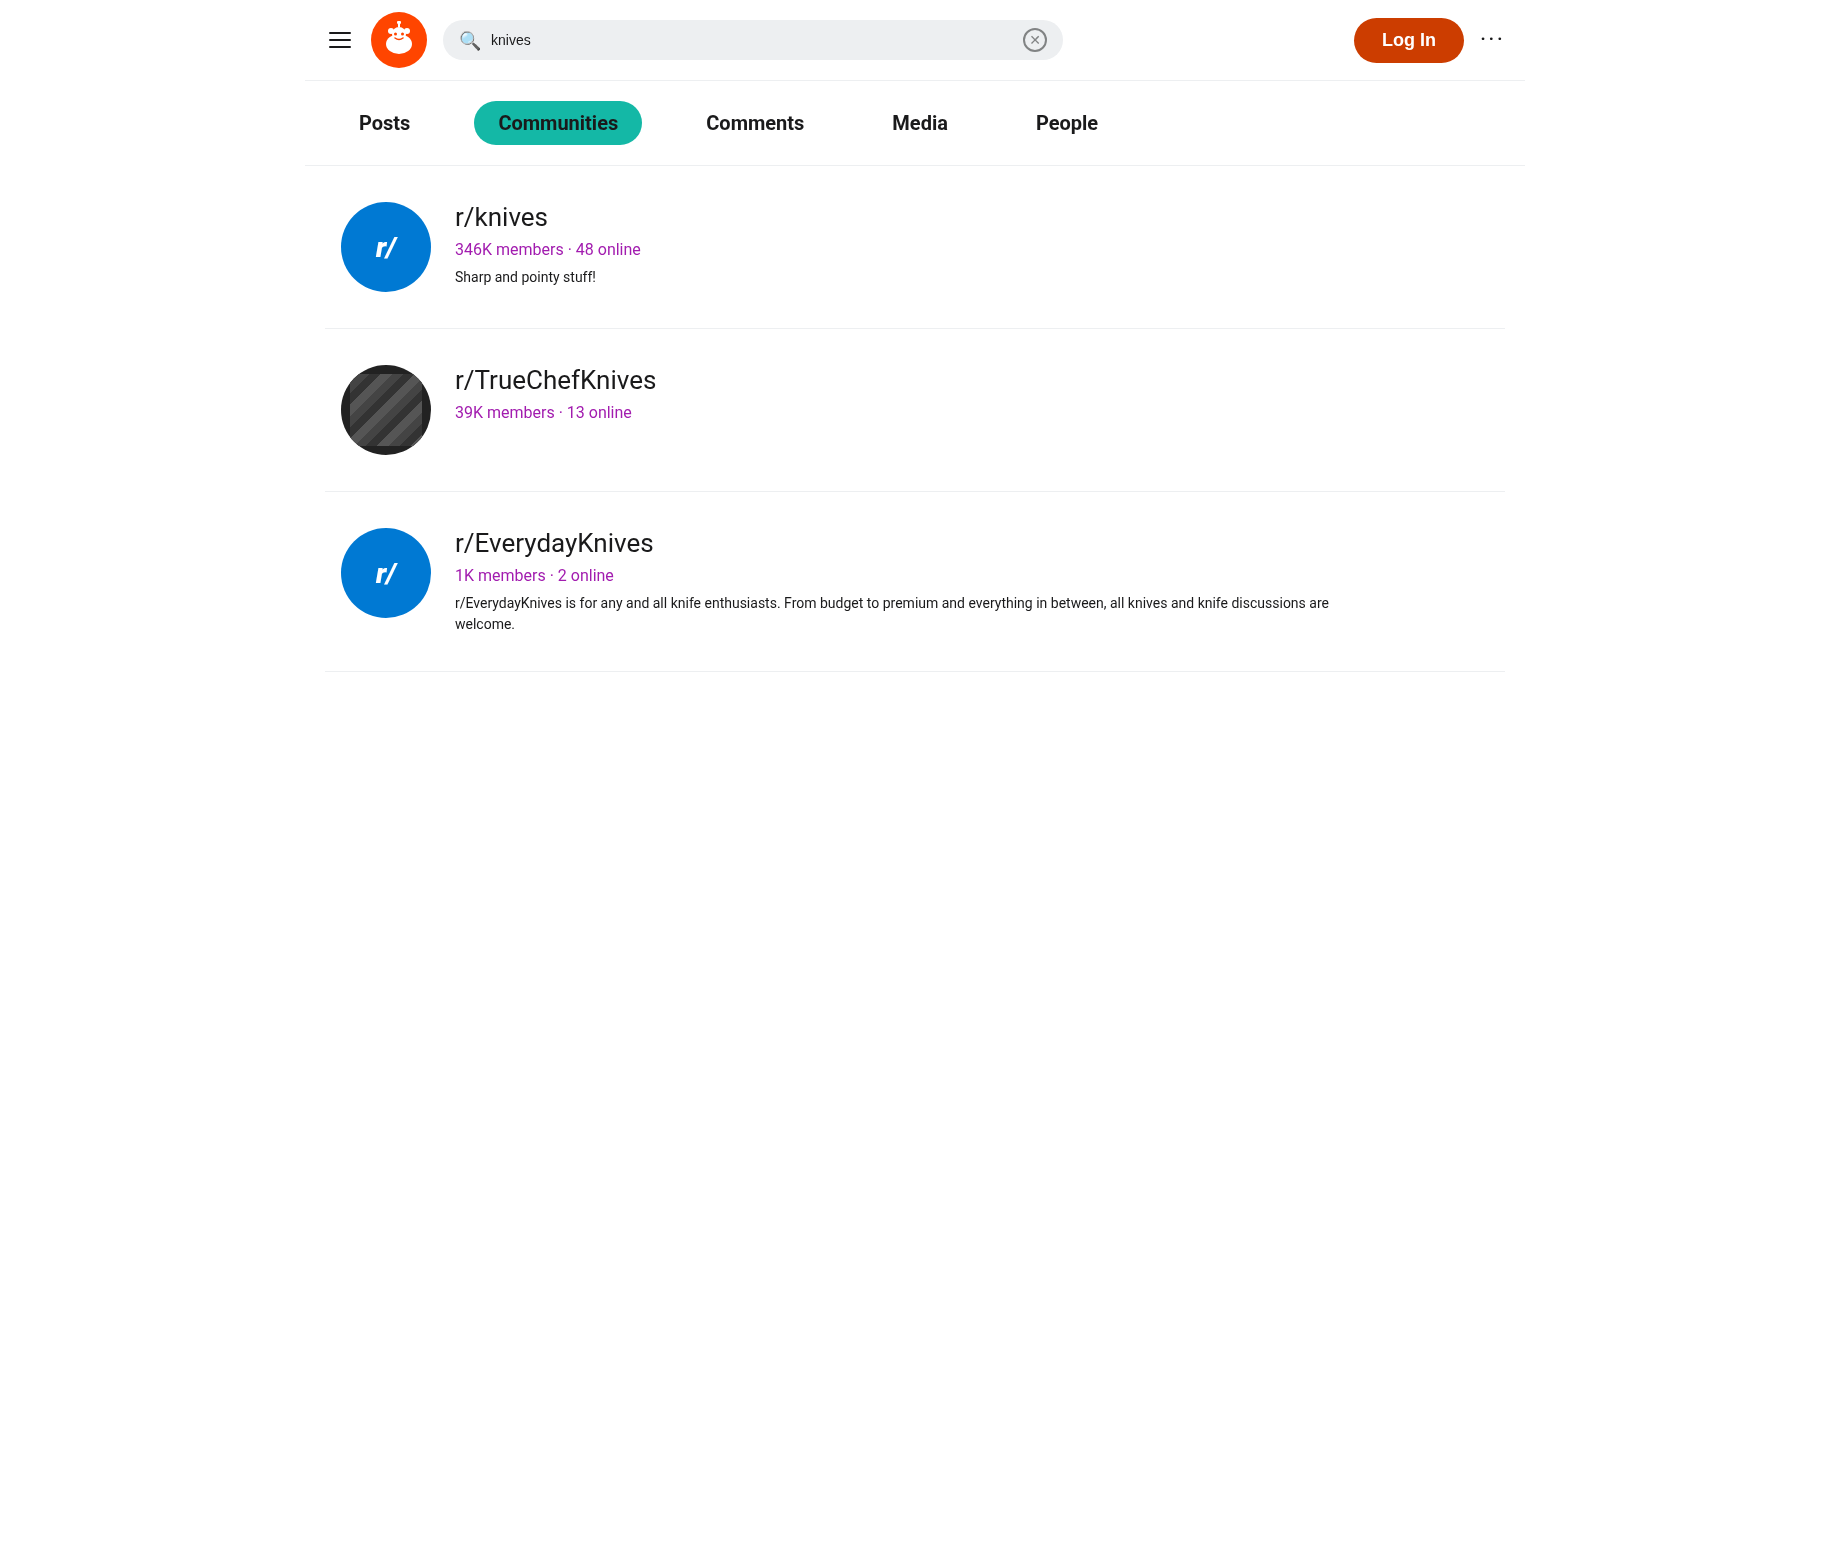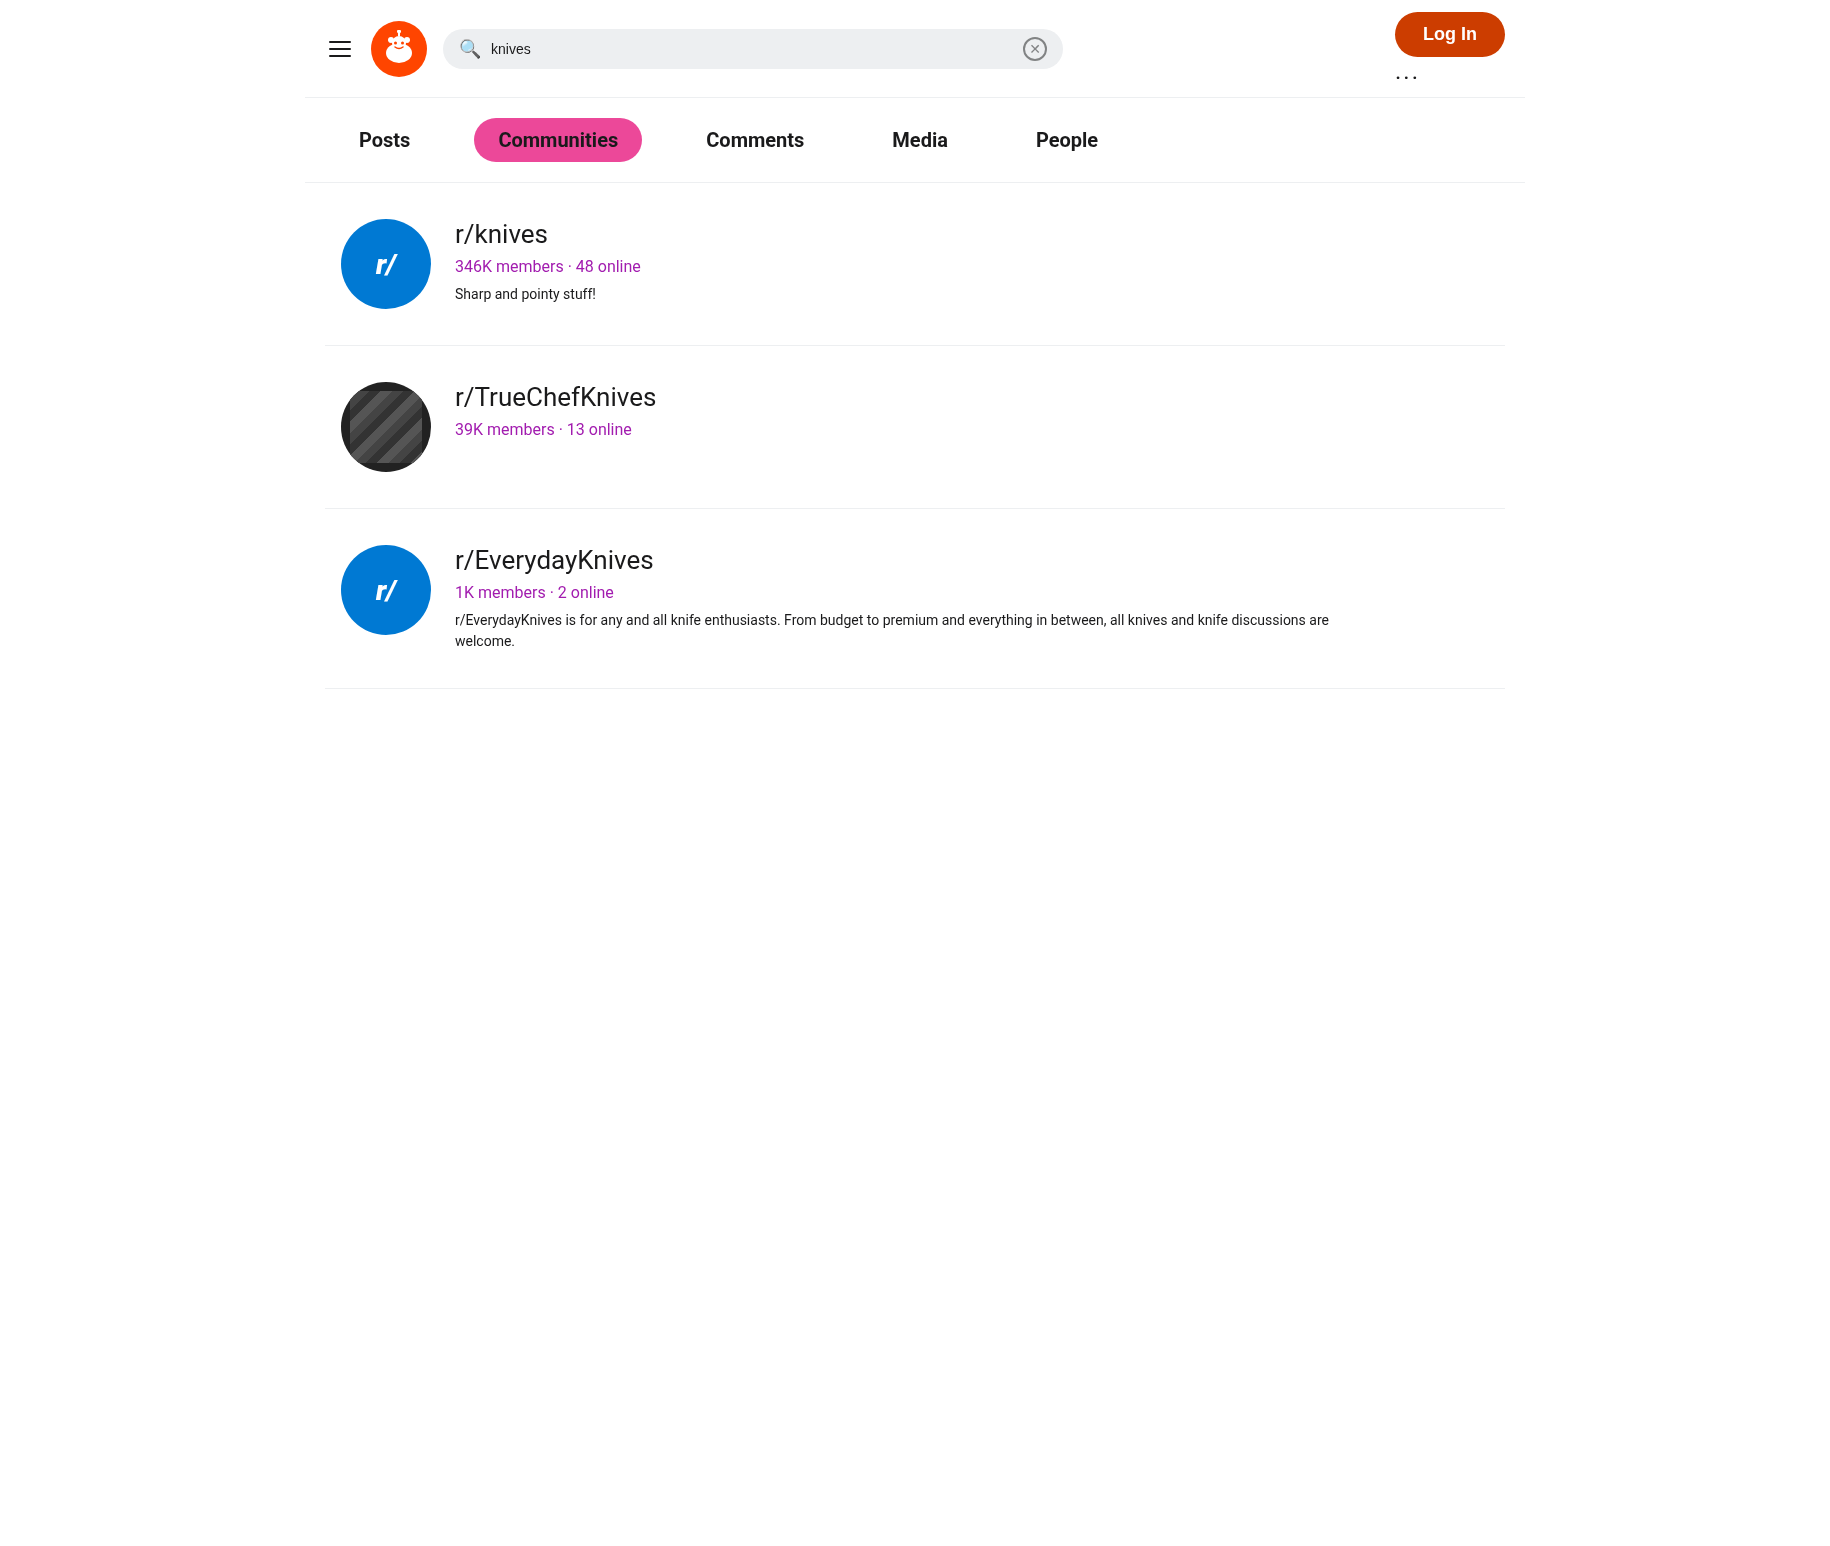--- a/index.html
+++ b/index.html
@@ -102,22 +102,22 @@
       border: 2px solid #818384;
       display: flex;
       align-items: center;
       justify-content: center;
       font-size: 14px;
     }
 
     .header-right {
       display: flex;
       align-items: flex-start;
+      gap: 16px;
       margin-left: auto;
-      flex-direction: column;
     }
 
     .login-btn {
       background: #cc3d00;
       color: white;
       border: none;
       border-radius: 30px;
       padding: 12px 28px;
       font-size: 18px;
       font-weight: 700;
@@ -145,21 +145,21 @@
       font-size: 20px;
       font-weight: 700;
       color: #1a1a1b;
       cursor: pointer;
       padding: 10px 24px;
       border-radius: 30px;
       white-space: nowrap;
     }
 
     .tab.active {
-      background: #ec4899;
+      background: #14b8a6;
       color: #1a1a1b;
     }
 
     
     .community-list {
       padding: 0 20px;
     }
 
     .community-item {
       display: flex;

